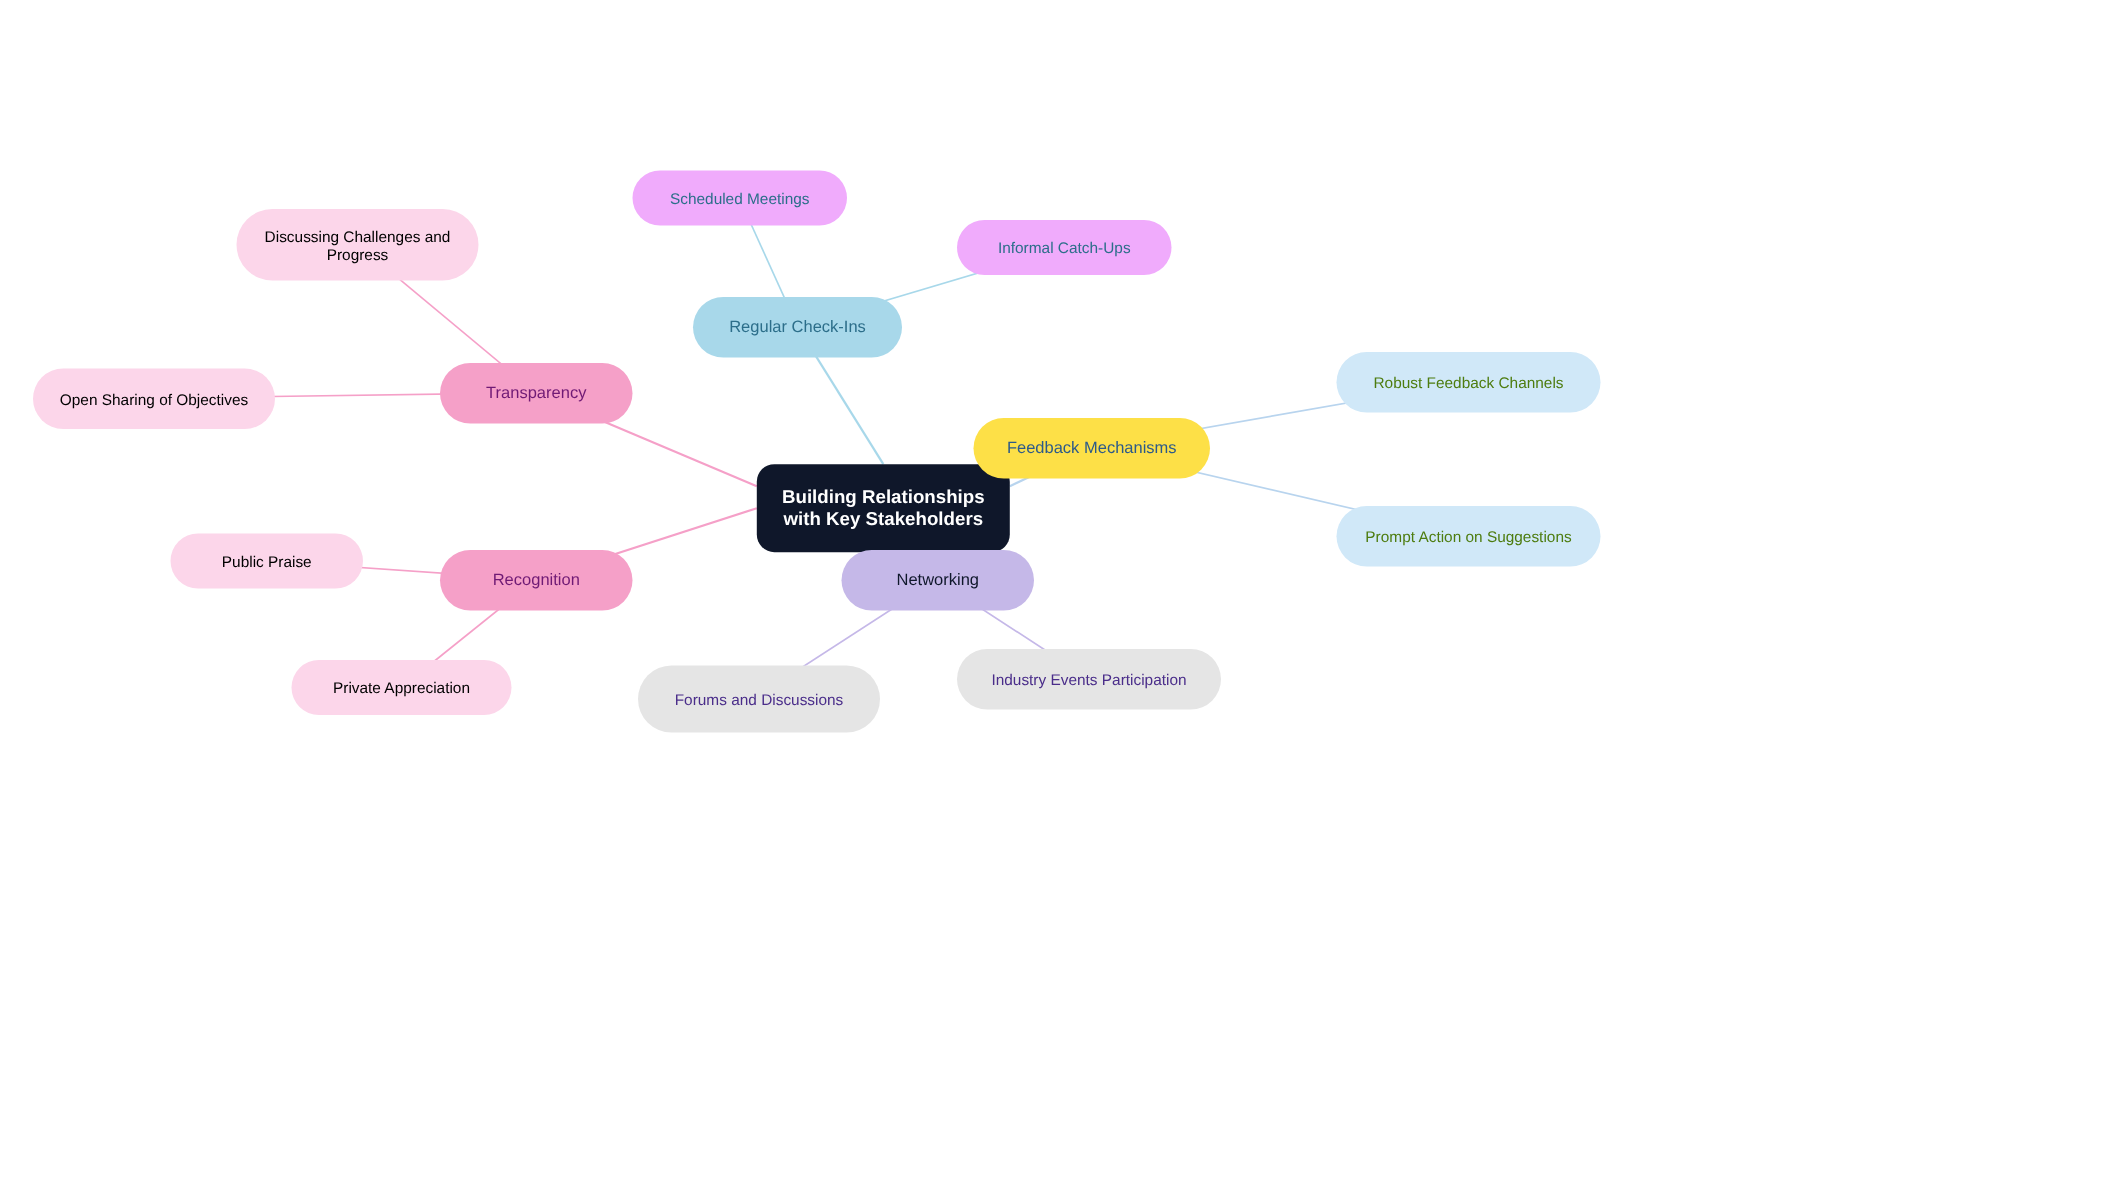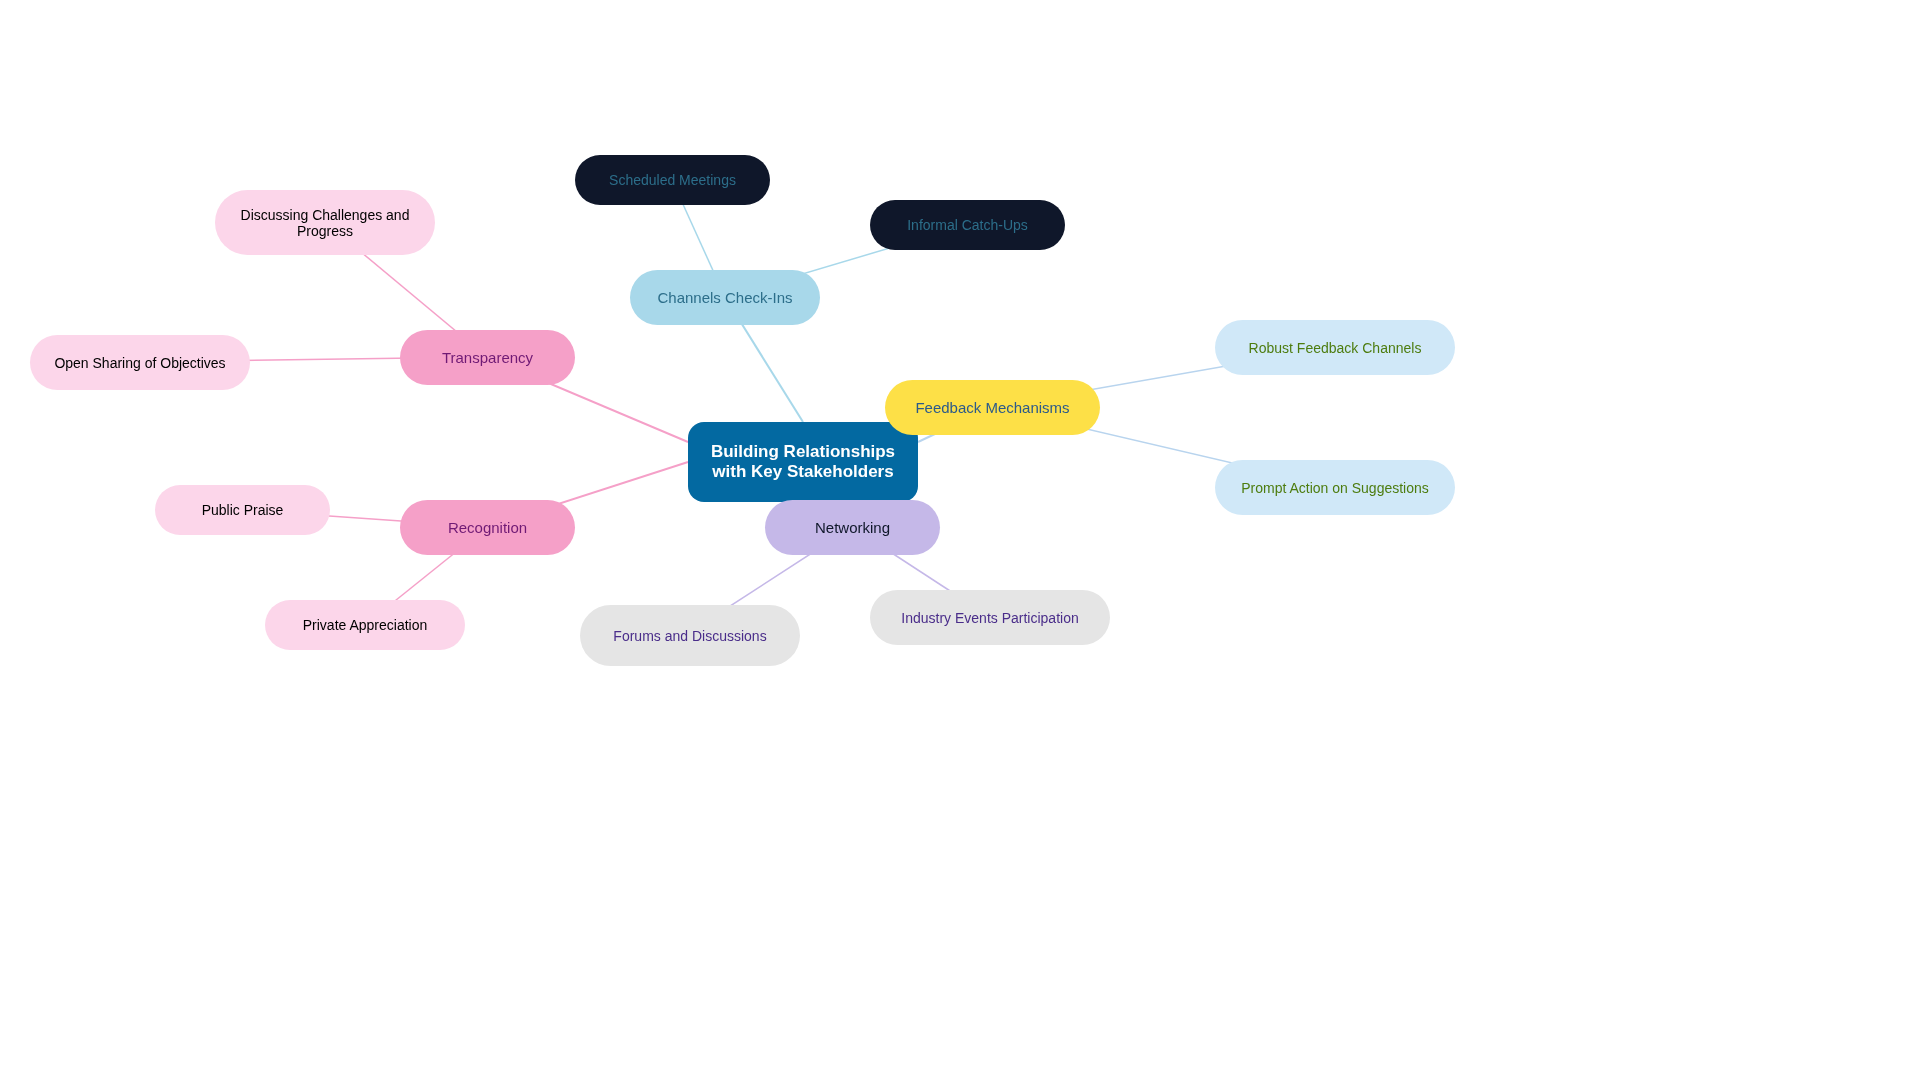--- a/index.html
+++ b/index.html
@@ -21,36 +21,36 @@
     .node {
       position: absolute;
       display: flex;
       align-items: center;
       justify-content: center;
       text-align: center;
       border-radius: 50px;
       cursor: default;
     }
     .node-center {
-      background: #0369a1;
+      background: #0f172a;
       color: #ffffff;
       font-size: 18px;
       font-weight: 600;
       width: 220px;
       height: 80px;
       border-radius: 16px;
     }
     .node-mid-blue {
       background: #a8d8ea;
       color: #2c6e8a;
       font-size: 15px;
       font-weight: 500;
     }
     .node-light-blue {
-      background: #0f172a;
+      background: #f0abfc;
       color: #2c6e8a;
       font-size: 14px;
       font-weight: 400;
     }
     .node-mid-pink {
       background: #f5a0c8;
       color: #701a75;
       font-size: 15px;
       font-weight: 500;
     }
@@ -119,21 +119,21 @@
   <line x1="852" y1="527" x2="690" y2="632" stroke="#c5b8e8" stroke-width="1.5"></line>
 
   <line x1="852" y1="527" x2="990" y2="617" stroke="#c5b8e8" stroke-width="1.5"></line>
 </svg>
 
 <div class="node node-center" style="left:688px; top:422px; width:230px; height:80px;">
   <span style="color:#ffffff; font-size:17px; font-weight:600; padding:8px;">Building Relationships with Key Stakeholders</span>
 </div>
 
 <div class="node node-mid-blue" style="left:630px; top:270px; width:190px; height:55px;">
-  <span>Channels Check-Ins</span>
+  <span>Regular Check-Ins</span>
 </div>
 
 <div class="node node-light-blue" style="left:575px; top:155px; width:195px; height:50px;">
   <span>Scheduled Meetings</span>
 </div>
 
 <div class="node node-light-blue" style="left:870px; top:200px; width:195px; height:50px;">
   <span>Informal Catch-Ups</span>
 </div>
 

